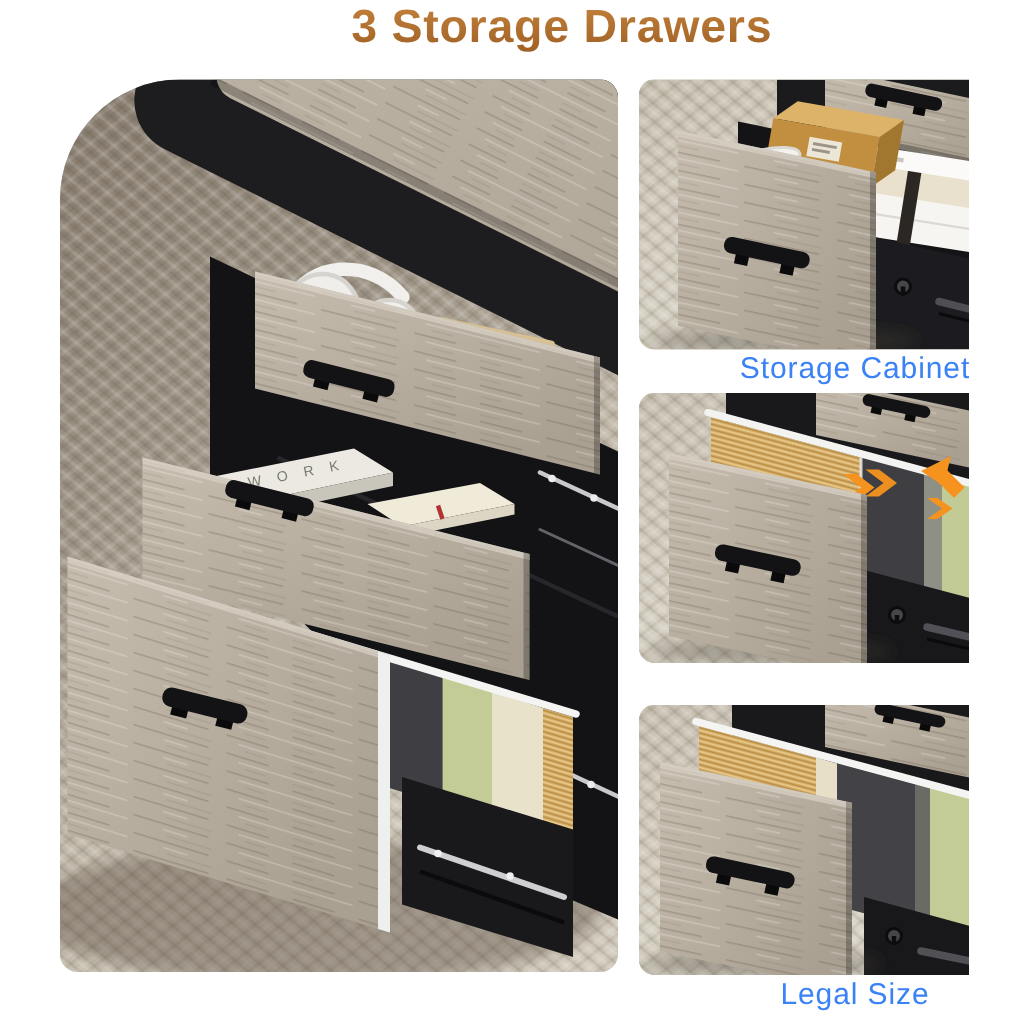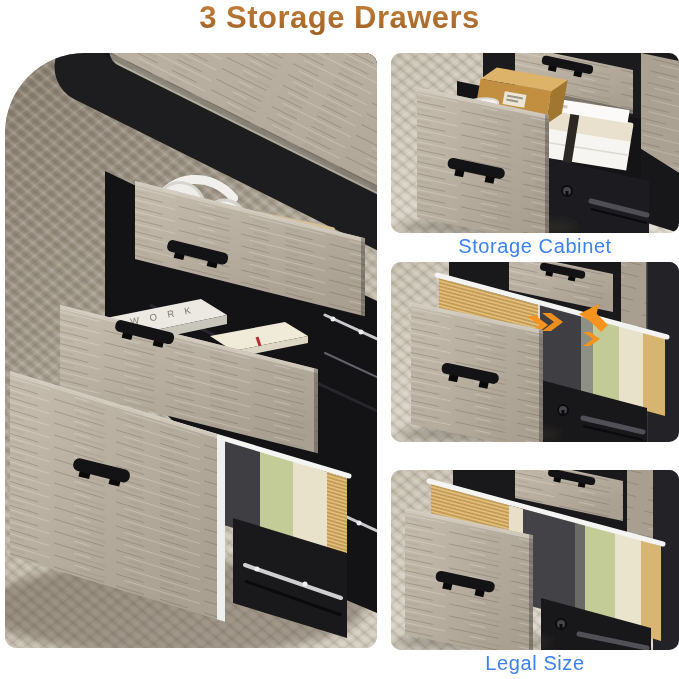--- a/index.html
+++ b/index.html
@@ -1,17 +1,17 @@
 <!DOCTYPE html>
 <html><head>
 <meta charset="utf-8">
 <style>
   html,body{margin:0;padding:0;background:#ffffff;}
-  .canvas{position:relative;width:679px;height:679px;background:#ffffff;overflow:hidden;
-          font-family:"Liberation Sans",sans-serif;}
+  .canvas{position:relative;width:611px;height:679px;background:#ffffff;overflow:hidden;
+          font-family:"Liberation Sans",sans-serif;margin-left:35px;}
   .title{position:absolute;top:-4px;left:0;width:679px;height:44px;text-align:center;
          font-size:31px;font-weight:bold;letter-spacing:.5px;line-height:44px;margin:0;
          background:linear-gradient(180deg,#c5823c 10%,#9c5e22 95%);
          -webkit-background-clip:text;background-clip:text;color:transparent;}
   .panel{position:absolute;margin:0;overflow:hidden;background:#d4cdbf;}
   .panel svg{display:block;width:100%;height:100%;}
   .pMain{left:5px;top:53px;width:372px;height:595px;border-radius:80px 12px 12px 12px;}
   .pA{left:391px;top:53px;width:288px;height:180px;border-radius:10px;}
   .pB{left:391px;top:262px;width:288px;height:180px;border-radius:10px;}
   .pC{left:391px;top:470px;width:288px;height:180px;border-radius:10px;}

